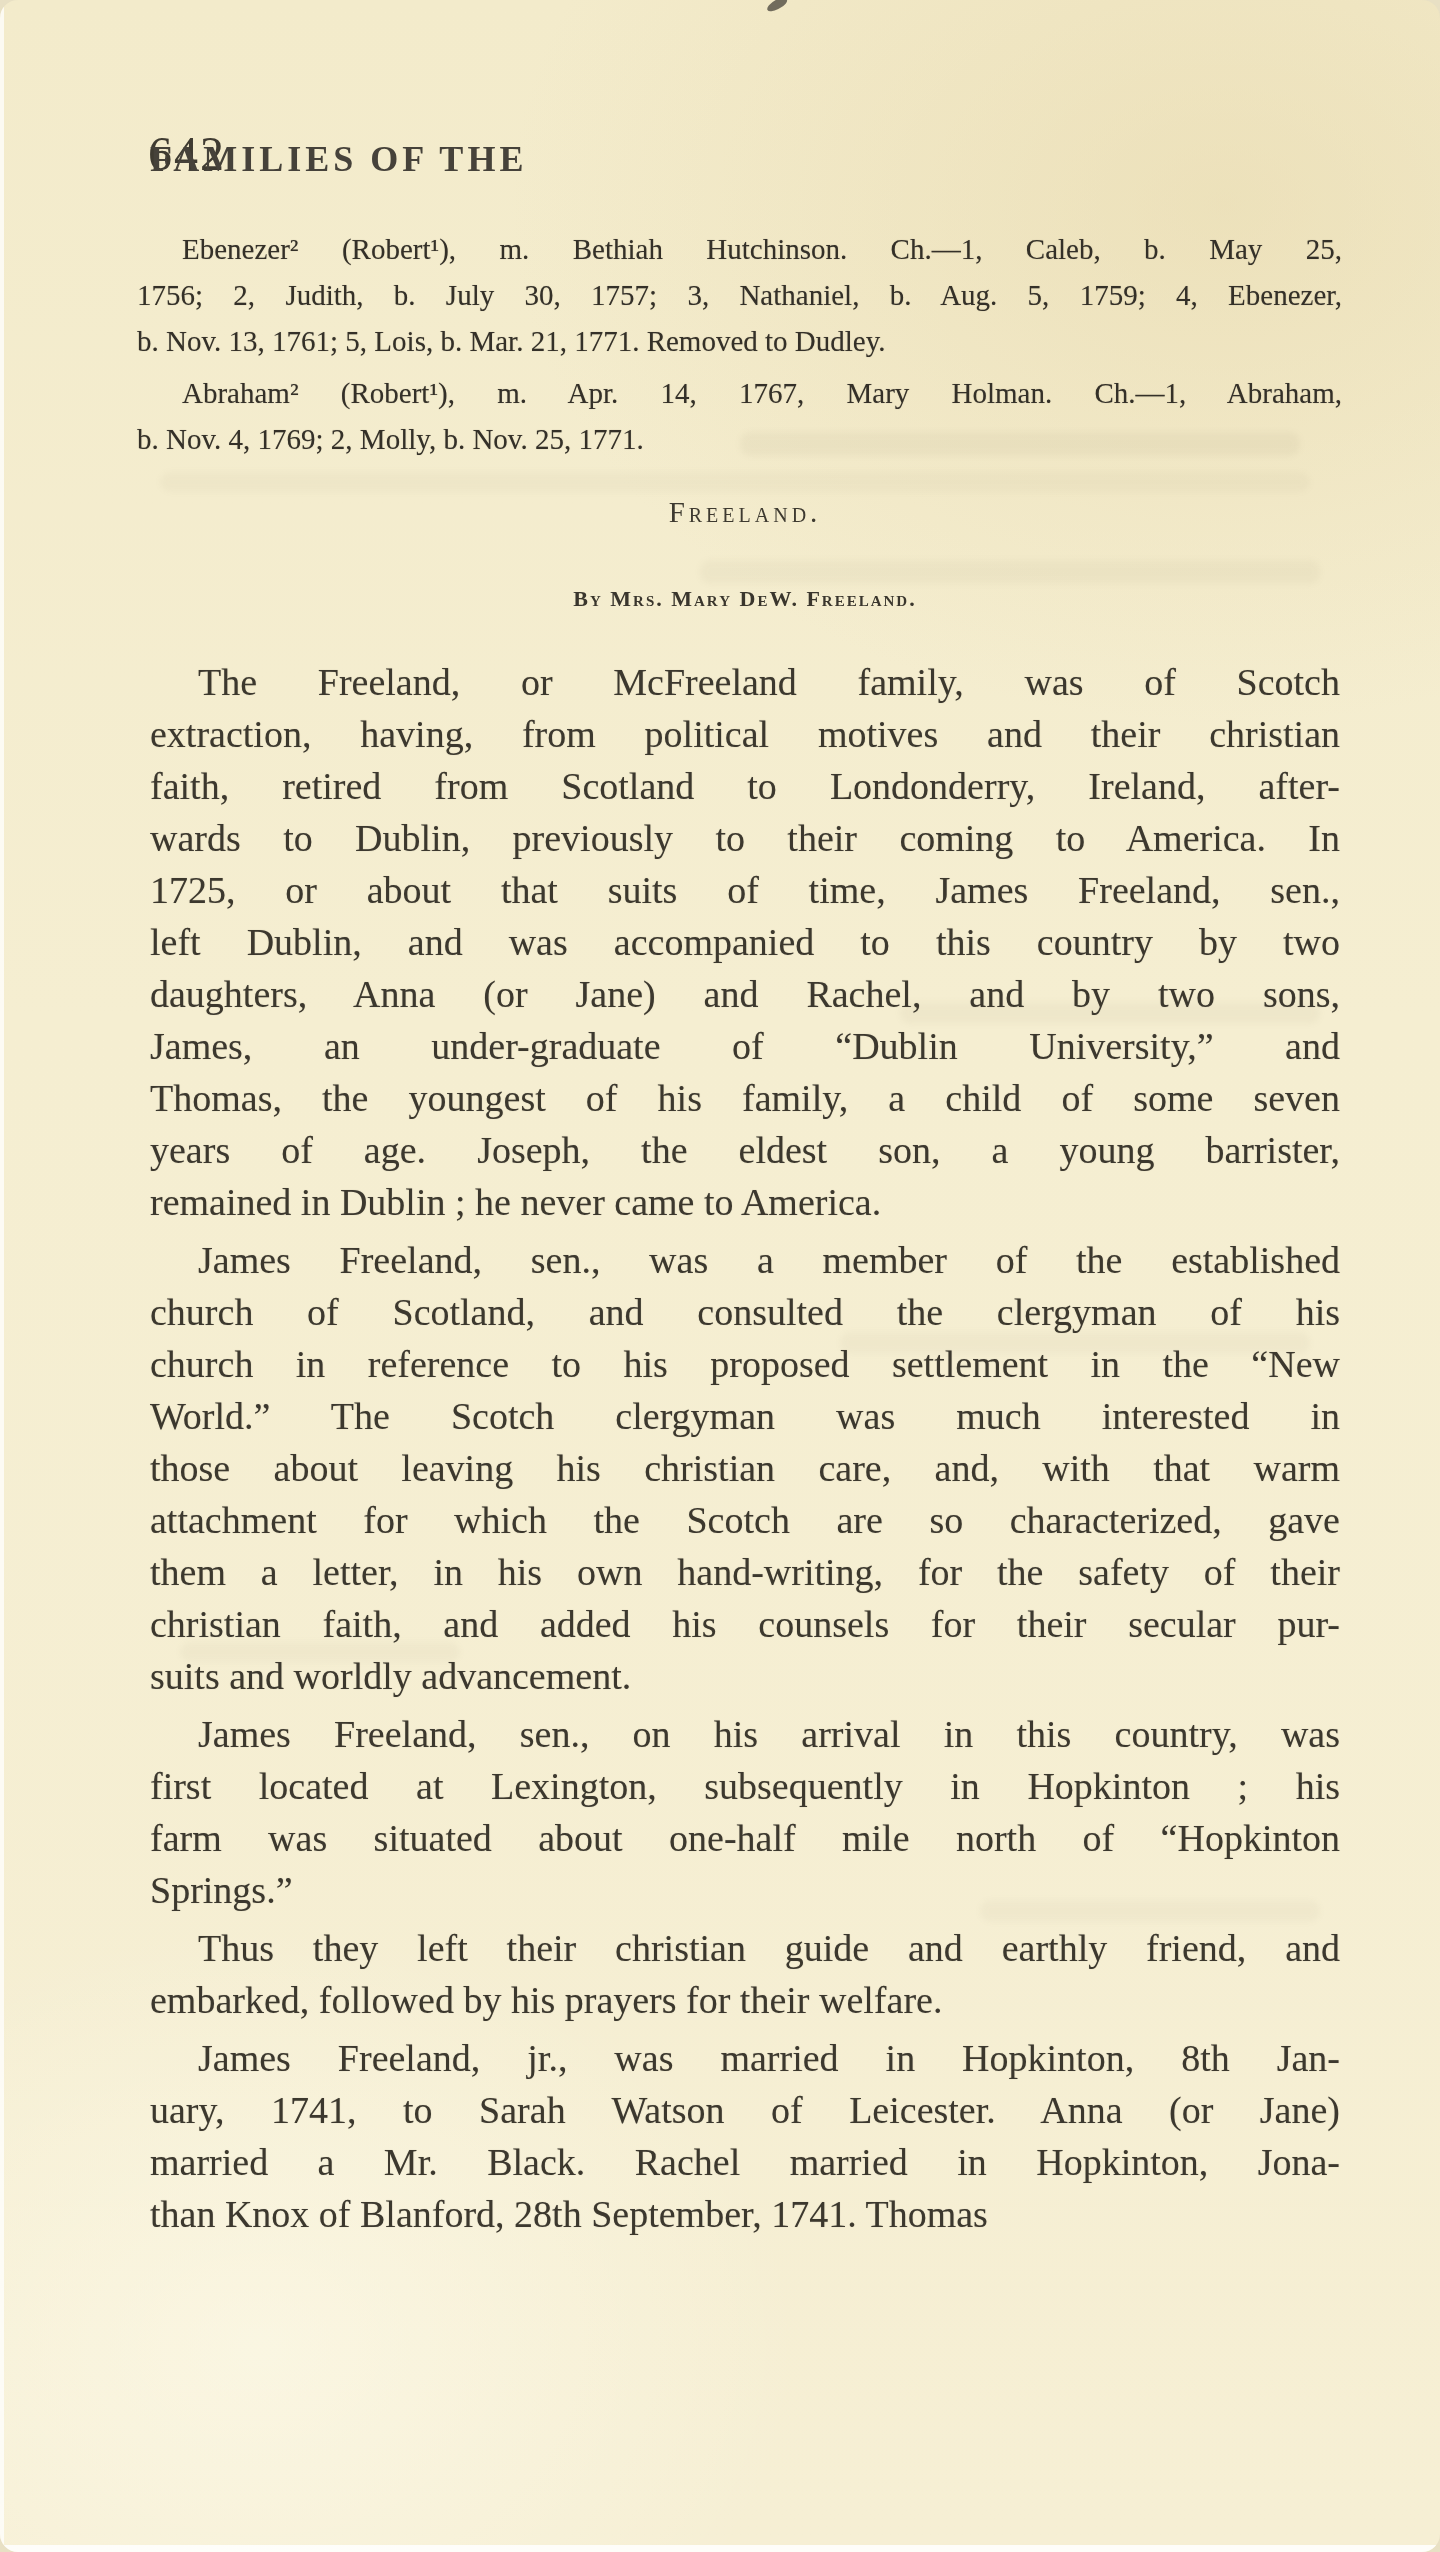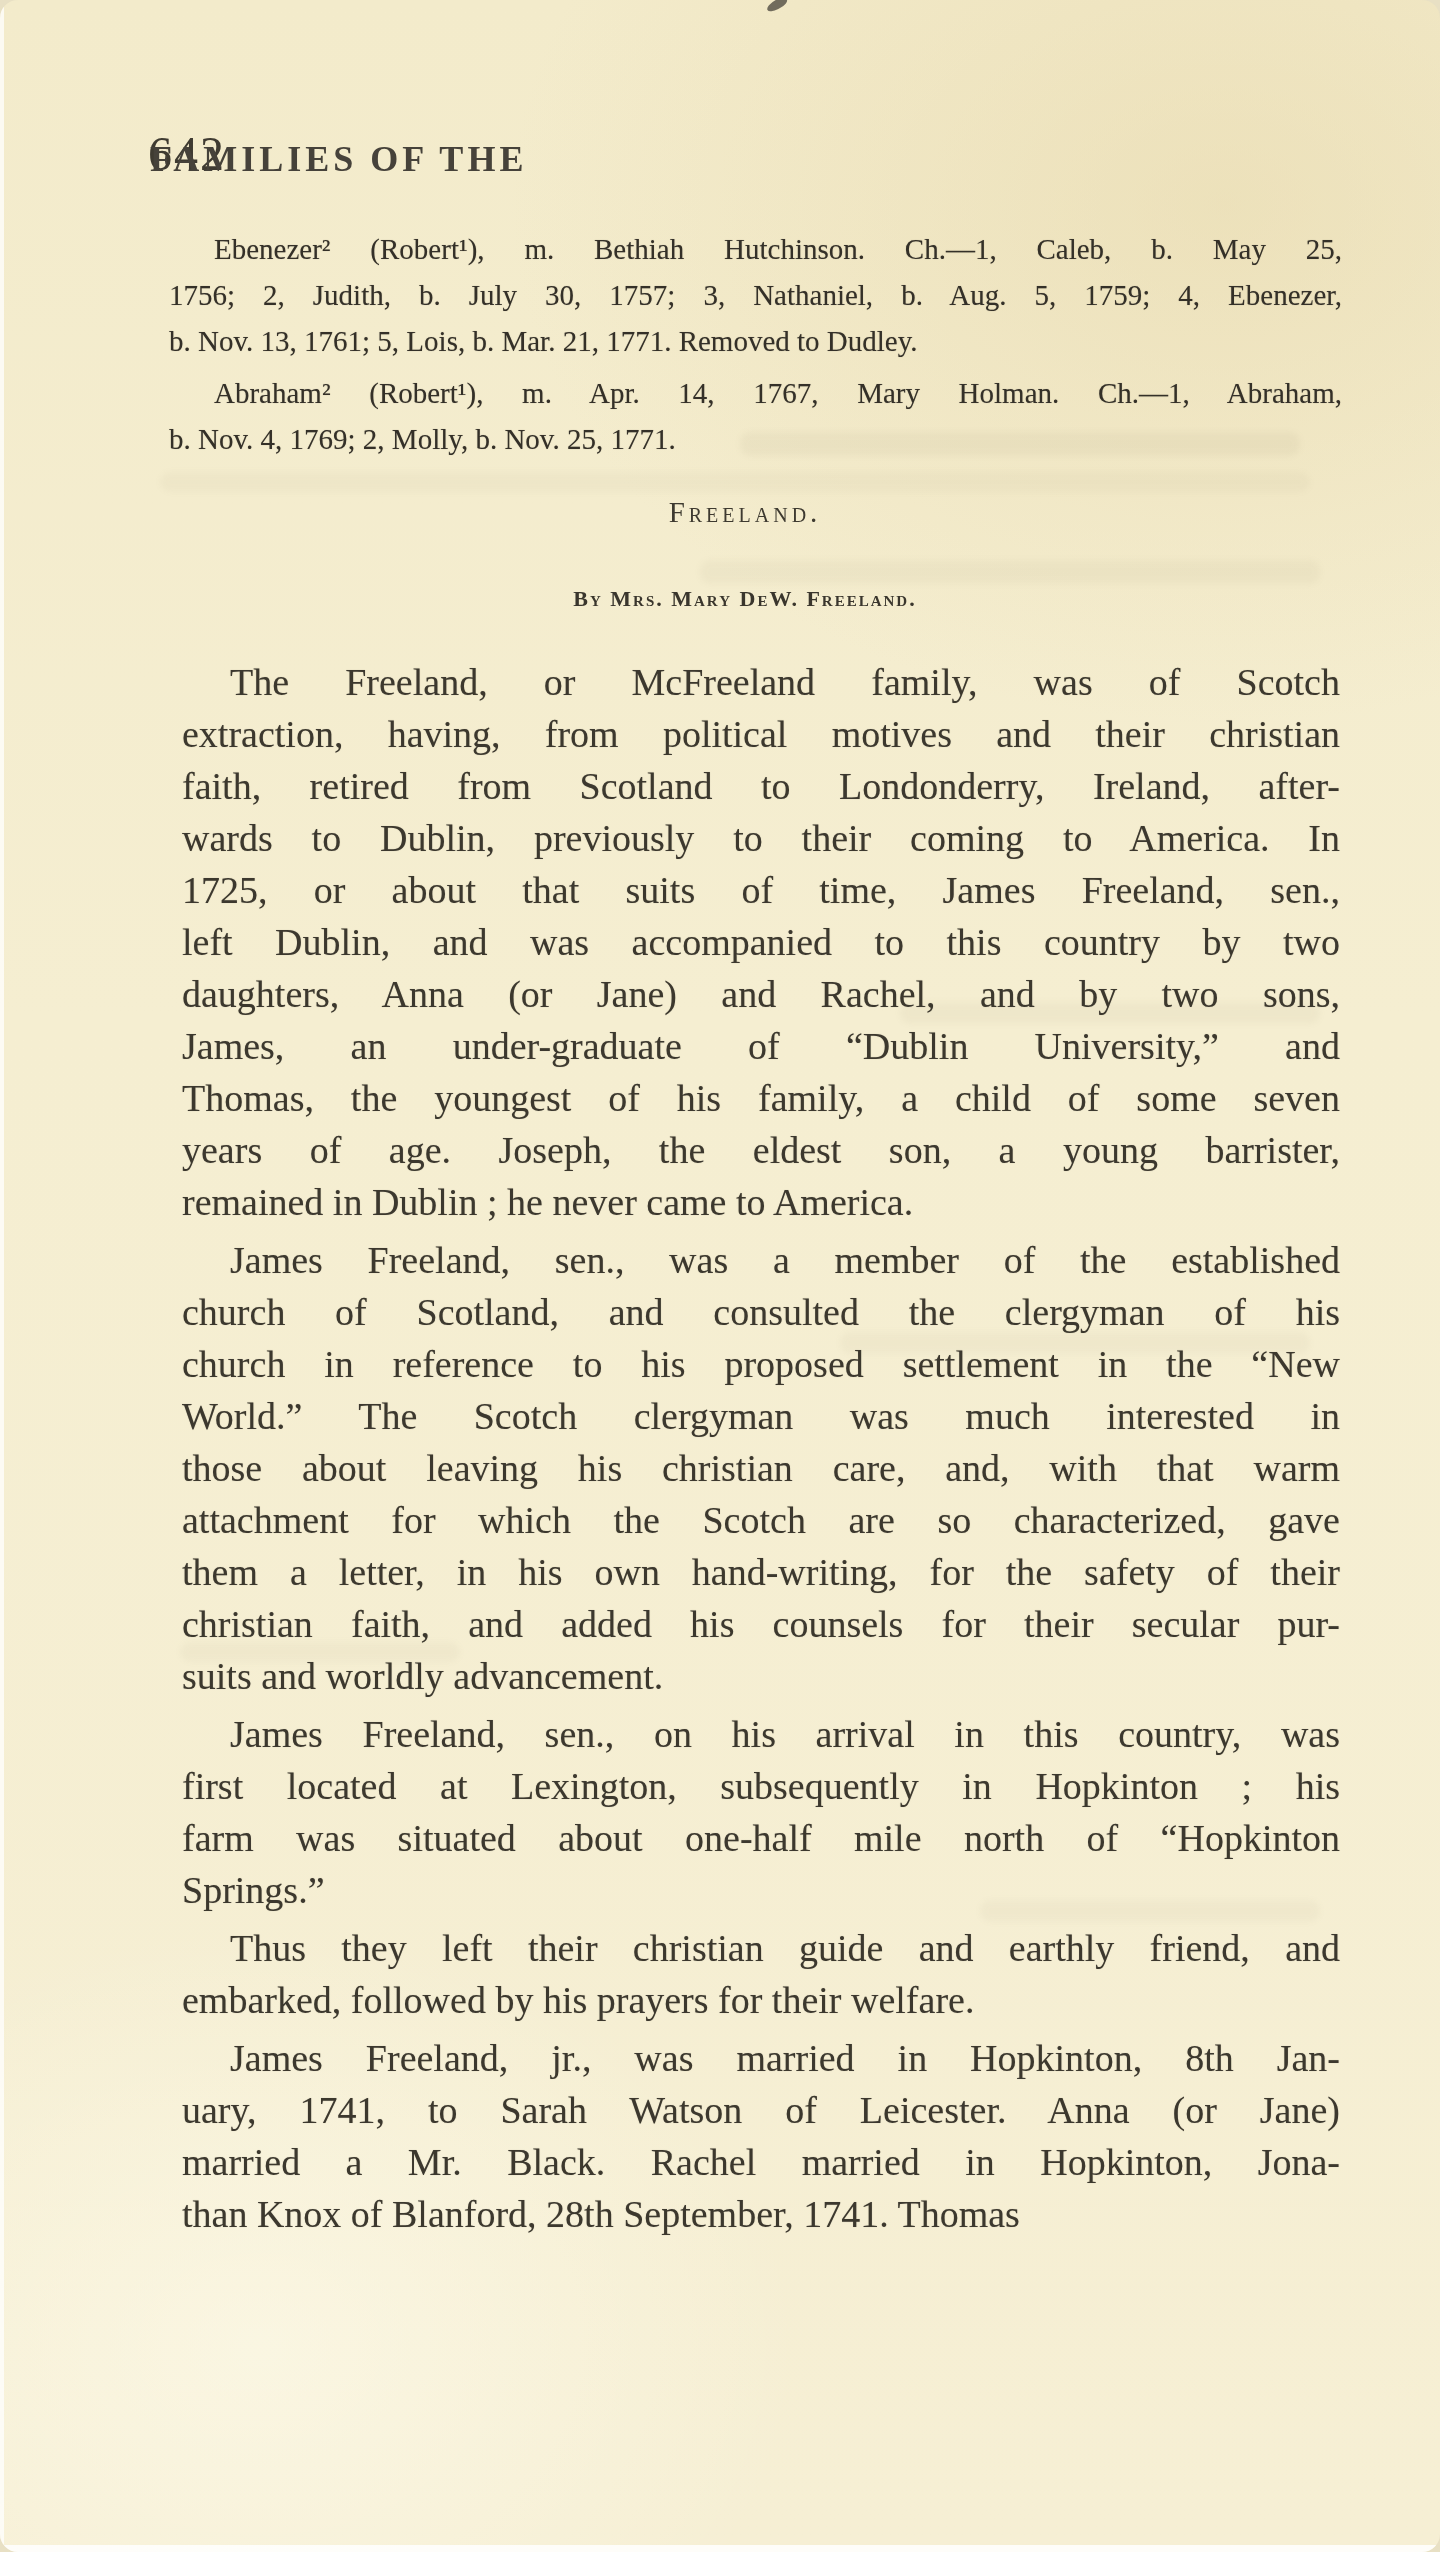--- a/index.html
+++ b/index.html
@@ -83,21 +83,21 @@
 
   
   .bodytext {
     position: absolute; left: 150px; top: 656px; width: 1190px;
     font-size: 38px; line-height: 52px;
     color: #3c382e;
     text-shadow: 0 0 1px rgba(60,55,45,0.30);
   }
   .para { margin: 0; }
   .para + .para { margin-top: 6px; }
-  .line { white-space: nowrap; text-align: left; margin-left: 32px; }
+  .line { white-space: nowrap; text-align: left; }
   .line.jfull { text-align: justify; text-align-last: justify; }
   .genealogy .line.ind { padding-left: 45px; }
   .bodytext .line.ind { padding-left: 48px; }
 </style>
 </head>
 <body>
 
 <div class="page">
 
   <div class="edge-left"></div>

